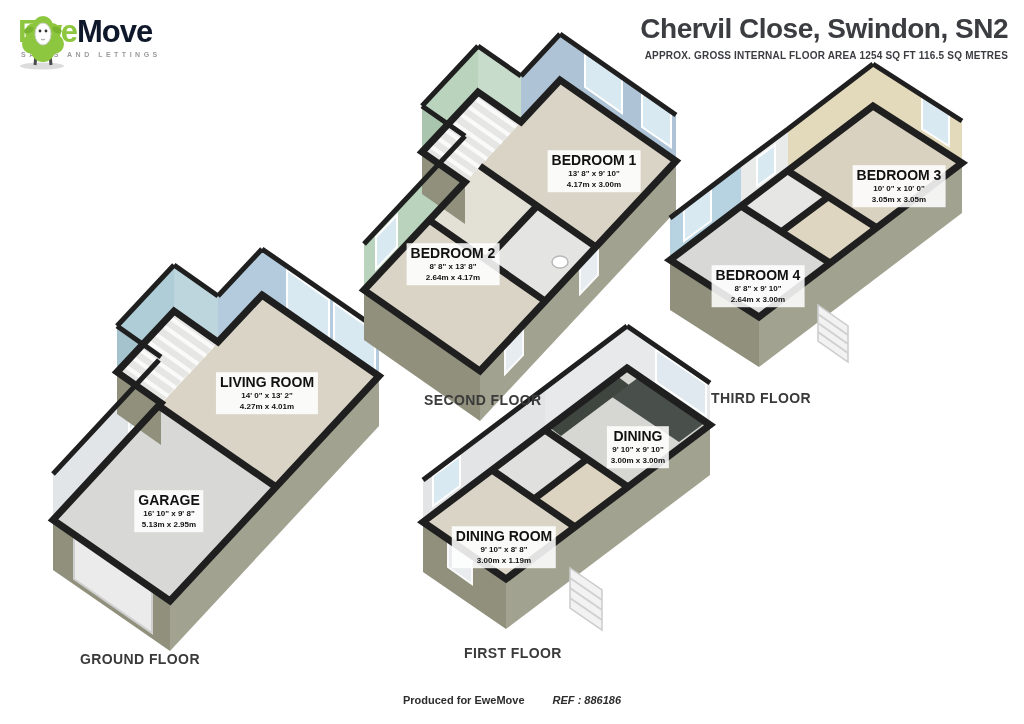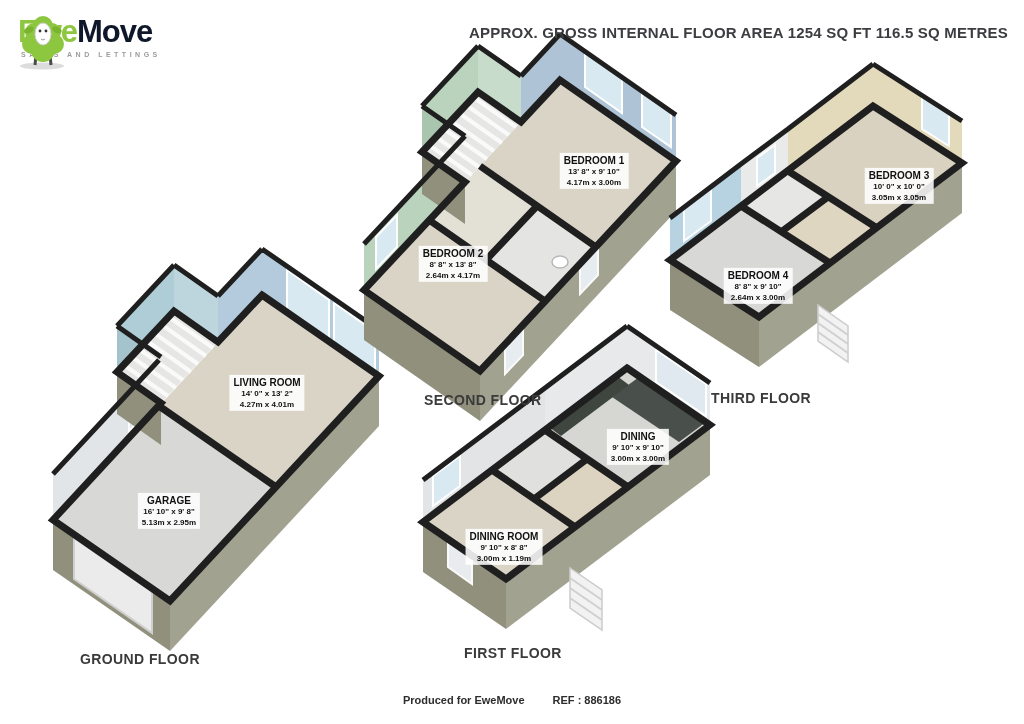--- a/index.html
+++ b/index.html
@@ -9,34 +9,34 @@
 
   
   #logo{position:absolute;left:12px;top:6px;display:flex;align-items:flex-start;}
   #brand-block{margin-left:6px;padding-top:10px;}
   .brand{font-size:31px;font-weight:bold;line-height:1;letter-spacing:-1px;}
   .brand .ewe{color:#8dc63f;}
   .brand .move{color:#0f172a;}
   .tagline{font-size:7px;font-weight:bold;letter-spacing:3.5px;color:#9b9b9b;margin-top:4px;margin-left:3px;}
   #title-block{position:absolute;right:16px;top:13px;text-align:right;}
   .title{font-size:28px;font-weight:bold;color:#3b3d41;letter-spacing:-0.5px;}
-  .subtitle{font-size:15px;font-weight:bold;color:#3b3d41;margin-top:11px;letter-spacing:0.2px;}
+  .subtitle{font-size:10px;font-weight:bold;color:#3b3d41;margin-top:5px;letter-spacing:0.2px;}
 
   
   .room-label{position:absolute;transform:translate(-50%,-50%);background:rgba(255,255,255,0.87);
               padding:1px 4px;text-align:center;color:#111;font-weight:bold;white-space:nowrap;line-height:1.32;}
-  .rl-name{font-size:10px;}
+  .rl-name{font-size:14px;}
   .rl-dim{font-size:8px;}
 
   
   .floor-label{position:absolute;font-size:14px;font-weight:bold;color:#3a3a3a;letter-spacing:0.4px;}
 
   
   #footer{position:absolute;left:0;right:0;top:694px;text-align:center;font-size:11px;font-weight:bold;color:#2d2d2d;}
-  #footer .ref{margin-left:28px;}
+  #footer .ref{margin-left:28px;font-style:italic;}
 </style>
 </head>
 <body>
 
 <div id="canvas">
 
   <svg width="1024" height="724" viewBox="0 0 1024 724">
 
     <g>
 
@@ -170,20 +170,21 @@
       <circle cx="34" cy="25" r="1.4" fill="#333333"></circle>
       <path d="M29,33 Q31,35 33,33" stroke="#999999" stroke-width="1" fill="none"></path>
     </svg>
     <div id="brand-block">
       <div class="brand"><span class="ewe">Ewe</span><span class="move">Move</span></div>
       <div class="tagline">SALES AND LETTINGS</div>
     </div>
   </div>
 
   <div id="title-block">
+    <div class="title">Chervil Close, Swindon, SN2</div>
     <div class="subtitle">APPROX. GROSS INTERNAL FLOOR AREA 1254 SQ FT 116.5 SQ METRES</div>
   </div>
 
   <div class="room-label" style="left:267px;top:393px">
     <div class="rl-name">LIVING ROOM</div>
     <div class="rl-dim">14' 0" x 13' 2"</div>
     <div class="rl-dim">4.27m x 4.01m</div>
   </div>
   <div class="room-label" style="left:169px;top:511px">
     <div class="rl-name">GARAGE</div>

